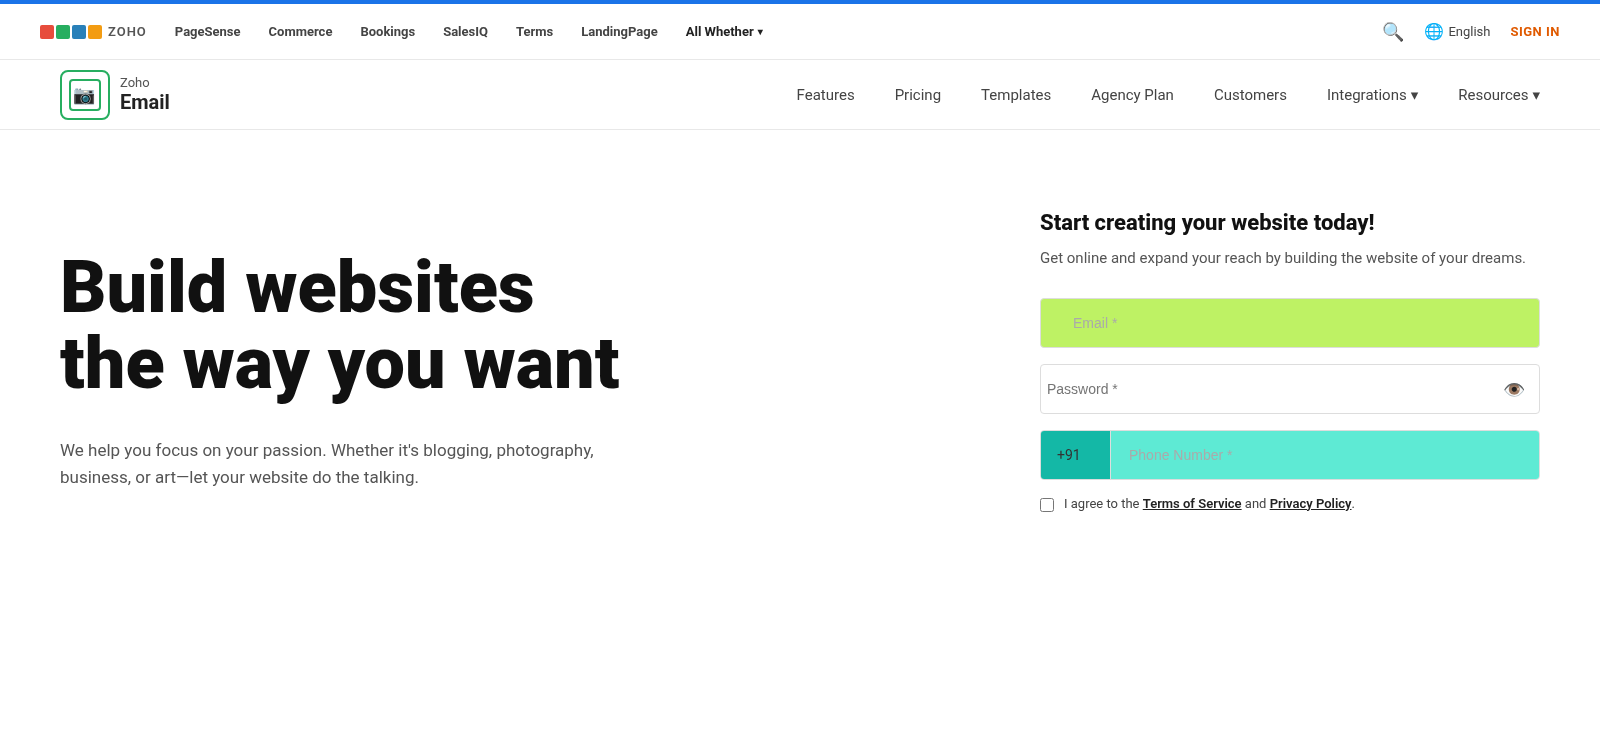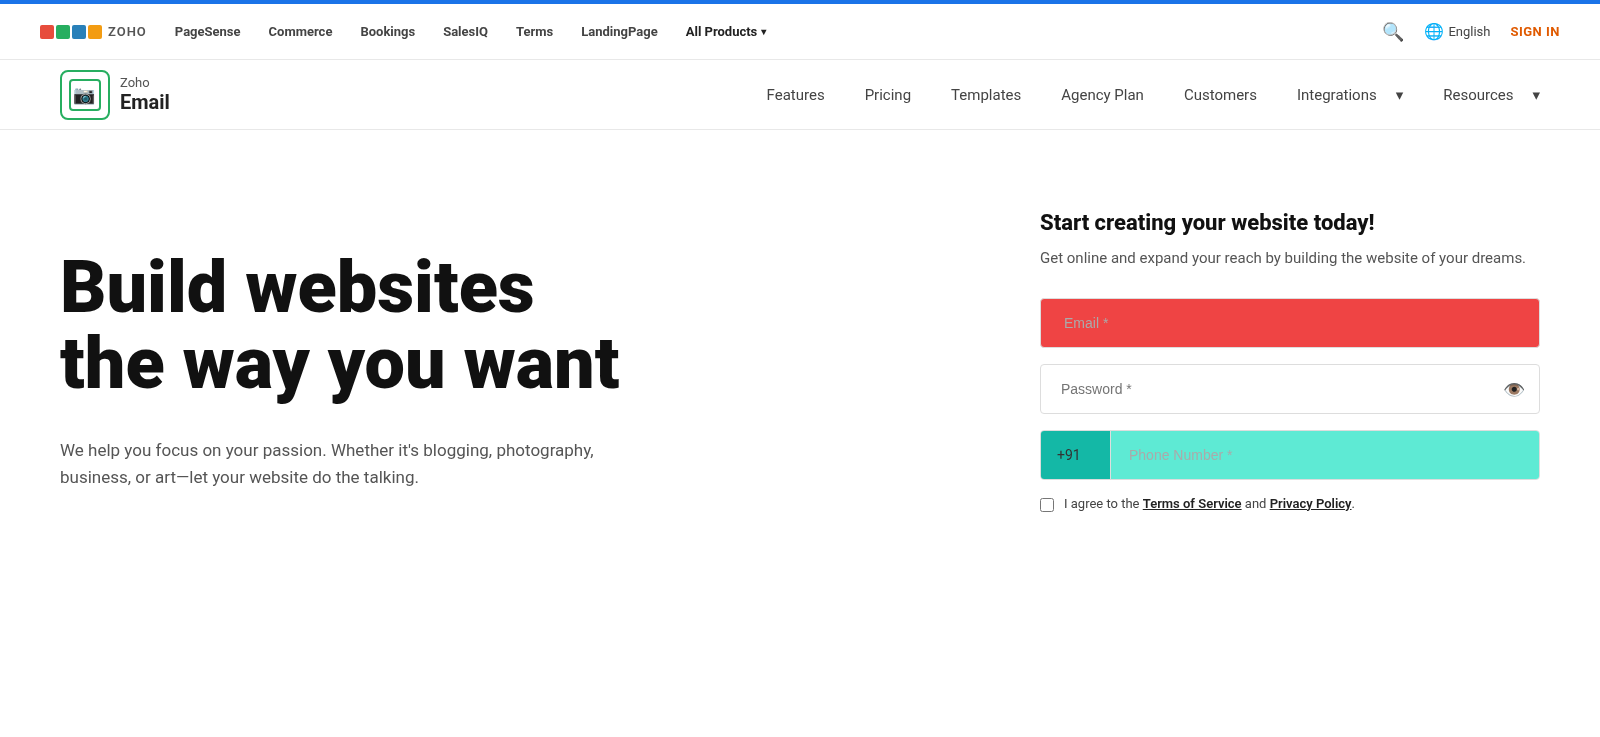--- a/index.html
+++ b/index.html
@@ -126,21 +126,21 @@
     }
     .nav-link {
       font-size: 15px;
       color: #444;
       cursor: pointer;
       text-decoration: none;
     }
     .nav-link-dropdown {
       display: flex;
       align-items: center;
-      gap: 19px;
+      gap: 4px;
       font-size: 15px;
       color: #444;
       cursor: pointer;
     }
 
     
     .hero {
       display: flex;
       align-items: flex-start;
       padding: 80px 60px 60px 60px;
@@ -182,36 +182,36 @@
       color: #555;
       line-height: 1.5;
       margin-bottom: 28px;
     }
     .form-field {
       width: 100%;
       margin-bottom: 16px;
     }
     .form-input {
       width: 100%;
-      padding: 16px 23px;
+      padding: 16px 32px;
       border: 1px solid #ddd;
       border-radius: 4px;
       font-size: 14px;
       color: #333;
       outline: none;
-      background: #ef4444;
+      background: #bef264;
     }
     .form-input::placeholder { color: #aaa; }
     .password-wrapper {
       position: relative;
       margin-bottom: 16px;
     }
     .password-input {
       width: 100%;
-      padding: 16px 48px 16px 20px;
+      padding: 16px 48px 16px 6px;
       border: 1px solid #ddd;
       border-radius: 4px;
       font-size: 14px;
       color: #333;
       outline: none;
     }
     .eye-icon {
       position: absolute;
       right: 14px;
       top: 50%;
@@ -297,21 +297,21 @@
       <span class="zoho-text">ZOHO</span>
     </div>
 
     <a class="top-nav-item">PageSense</a>
     <a class="top-nav-item">Commerce</a>
     <a class="top-nav-item">Bookings</a>
     <a class="top-nav-item">SalesIQ</a>
     <a class="top-nav-item">Terms</a>
     <a class="top-nav-item">LandingPage</a>
     <div class="all-products-btn">
-      <span>All Products</span>
+      <span>All Whether</span>
       <span class="chevron-small">▾</span>
     </div>
   </div>
 
   <div class="top-bar-right">
     <span class="search-icon-top">🔍</span>
     <div class="lang-selector">
       <span class="globe-icon">🌐</span>
       <span>English</span>
     </div>

